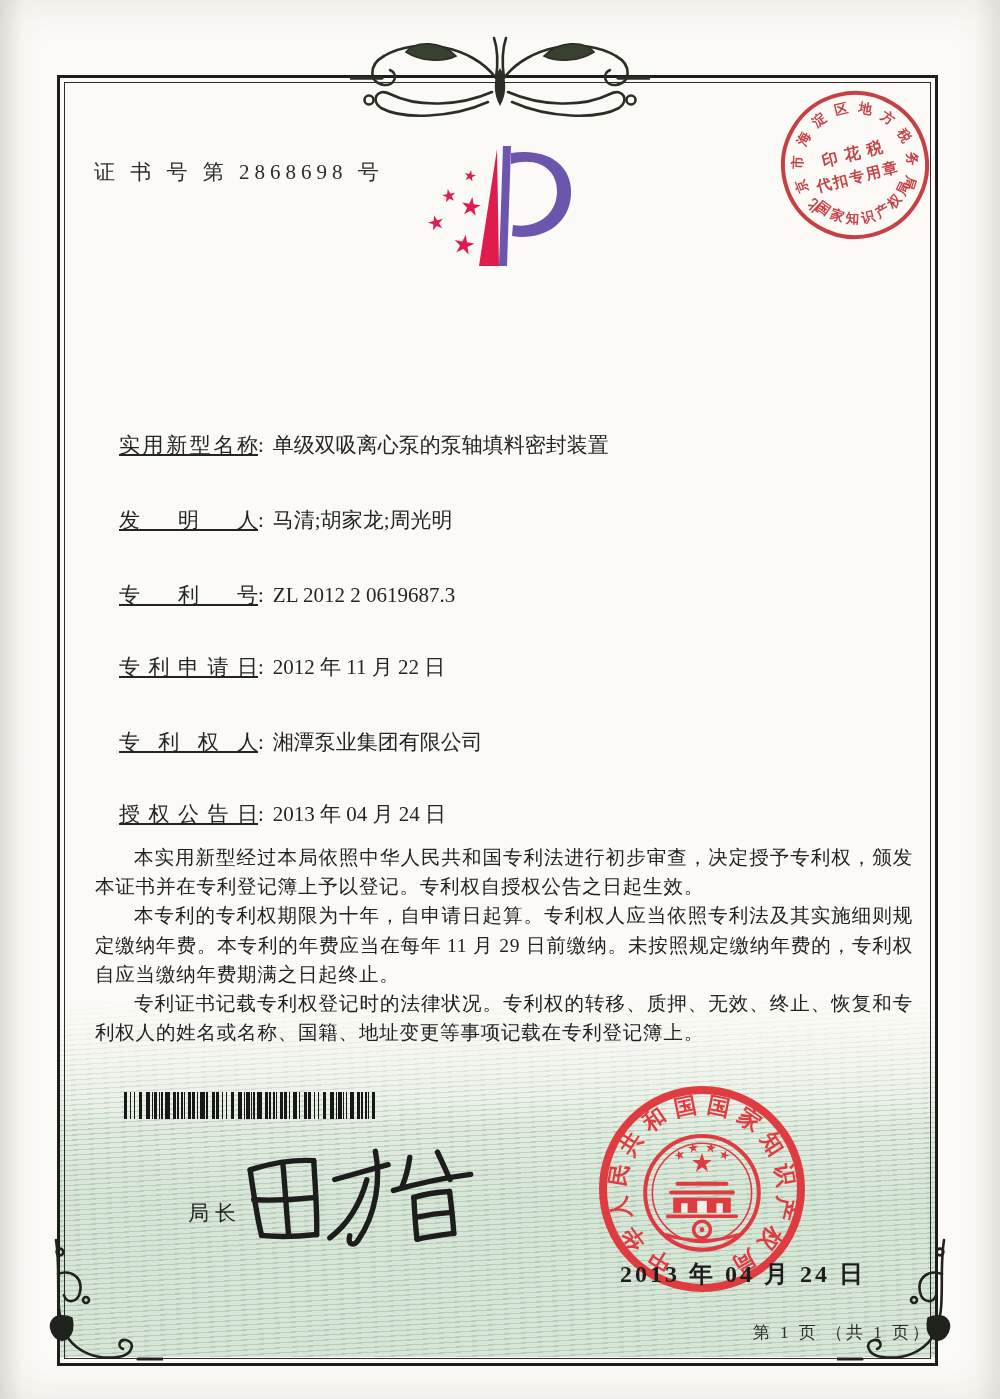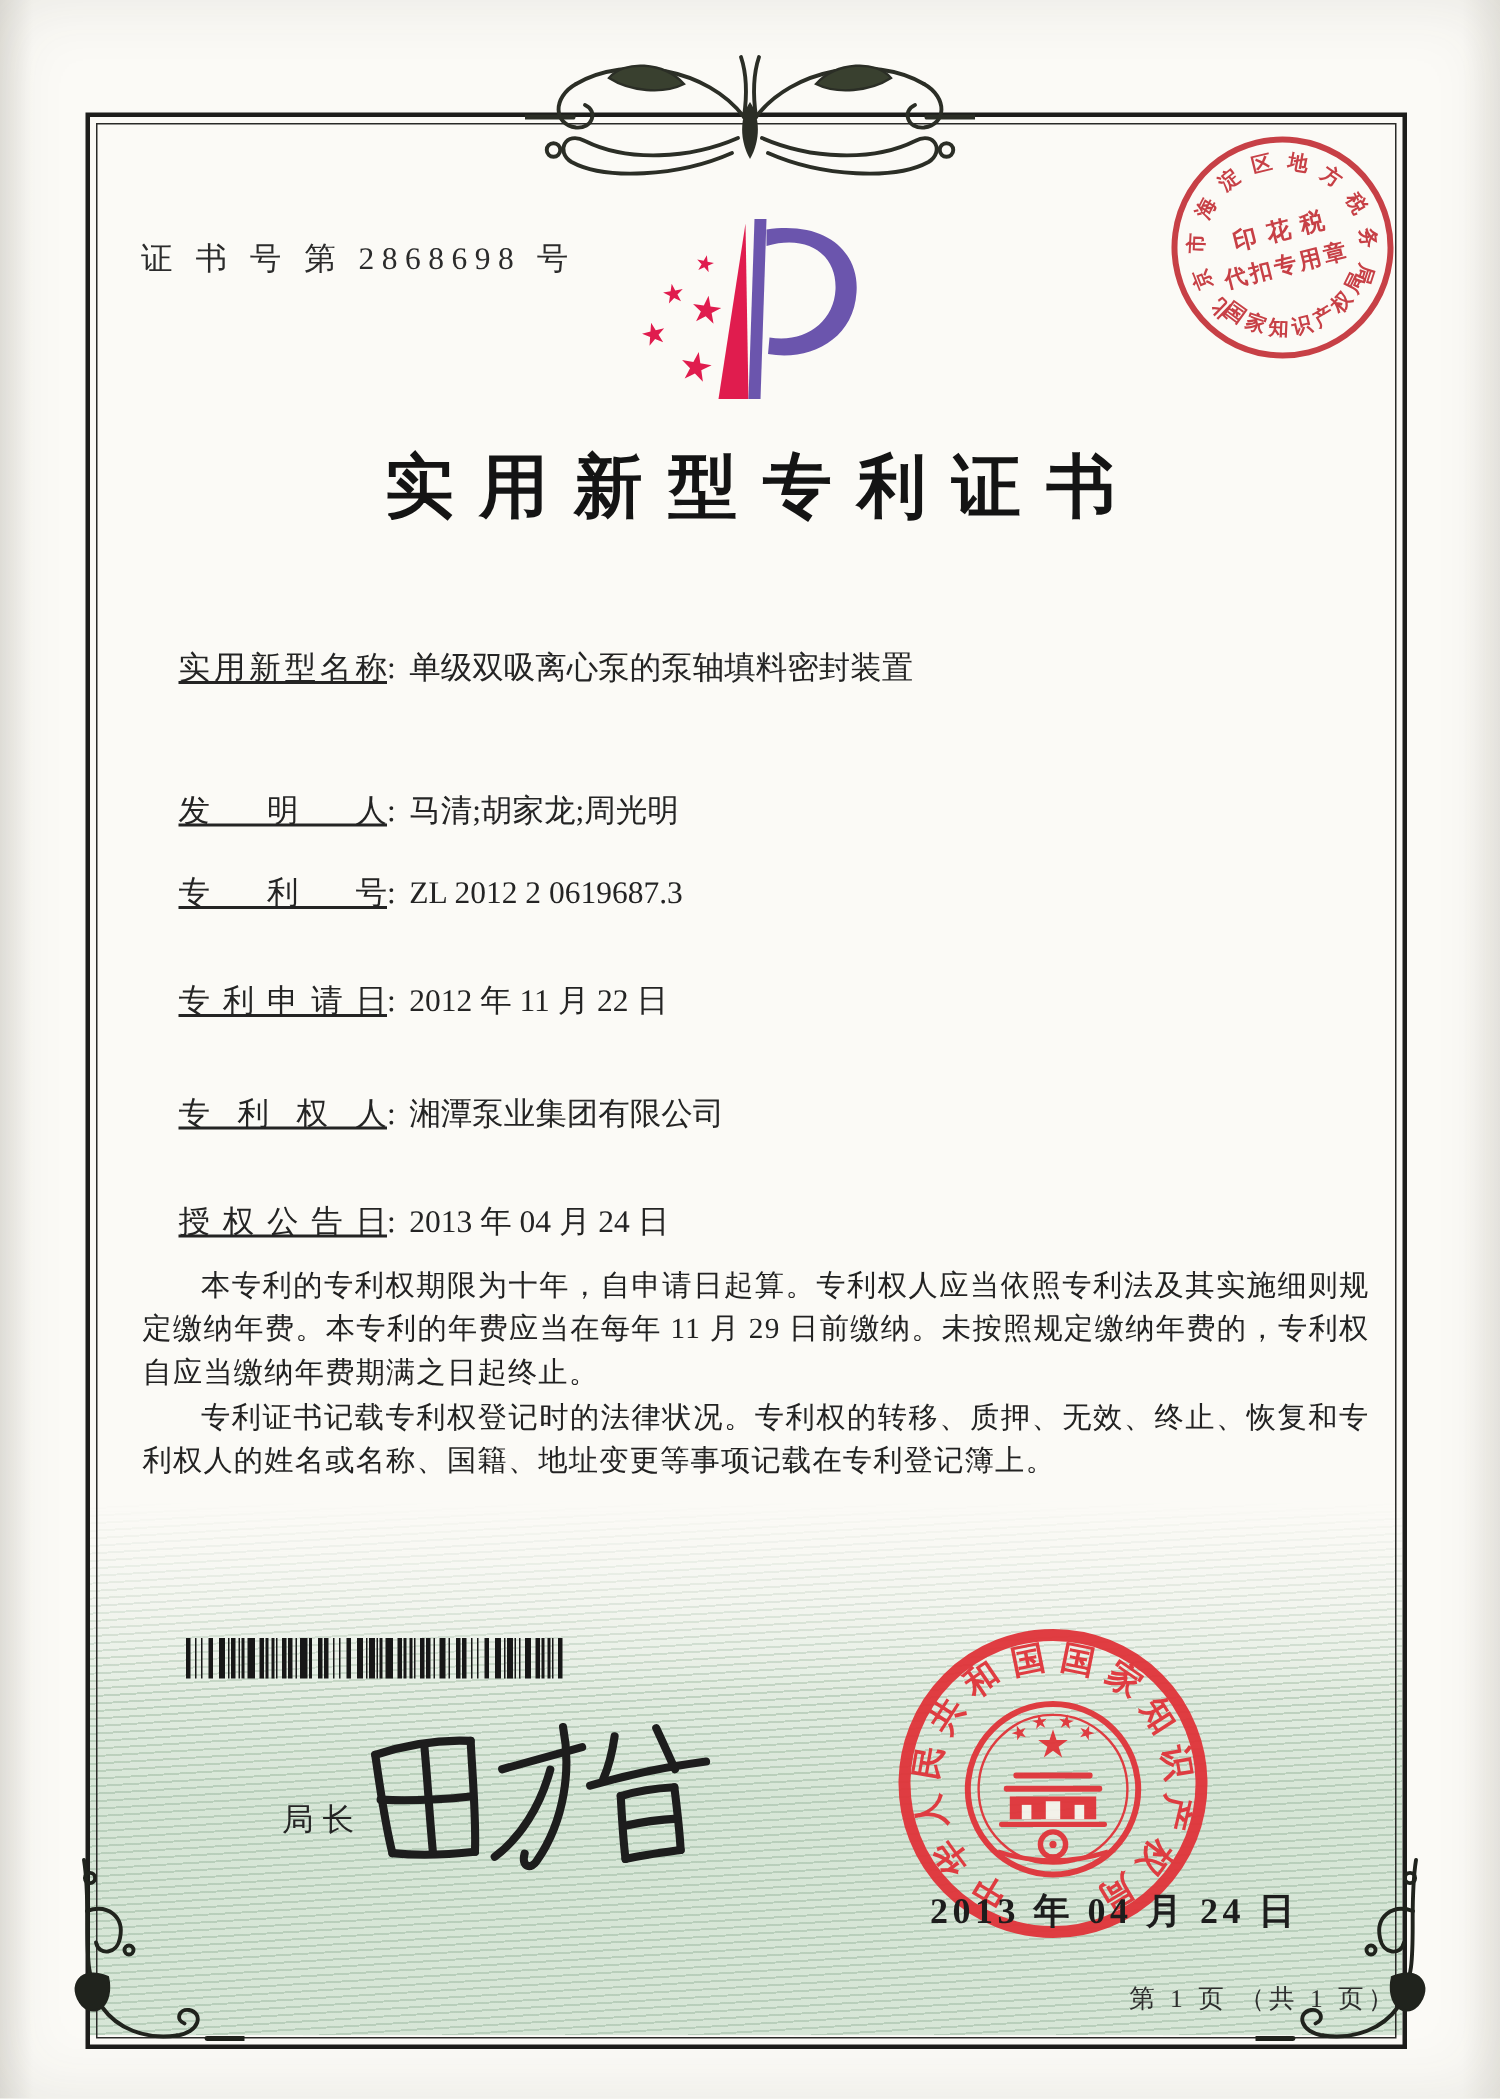--- a/index.html
+++ b/index.html
@@ -153,42 +153,42 @@
         <span class="ach" style="transform: translate(-50%, -50%) rotate(163.333deg) translateY(-54px) rotate(180deg);">产</span>
         <span class="ach" style="transform: translate(-50%, -50%) rotate(146.667deg) translateY(-54px) rotate(180deg);">权</span>
         <span class="ach" style="transform: translate(-50%, -50%) rotate(130deg) translateY(-54px) rotate(180deg);">局</span>
       </div>
     <div class="center-text">
       <div class="l1">印花税</div>
       <div class="l2">代扣专用章</div>
     </div>
   </div>
 
-  <div class="abs" id="doc-title">实用新型专利证书</div>
 
   <div class="field" style="top:431px;">
     <span class="lbl">实用新型名称</span><span class="sep">:</span><span>单级双吸离心泵的泵轴填料密封装置</span>
   </div>
-  <div class="field" style="top:526px;">
+  <div class="field" style="top:506px;">
     <span class="lbl">发明人</span><span class="sep">:</span><span>马清;胡家龙;周光明</span>
   </div>
   <div class="field" style="top:581px;">
     <span class="lbl">专利号</span><span class="sep">:</span><span>ZL 2012 2 0619687.3</span>
   </div>
   <div class="field" style="top:653px;">
     <span class="lbl">专利申请日</span><span class="sep">:</span><span>2012 年 11 月 22 日</span>
   </div>
   <div class="field" style="top:728px;">
     <span class="lbl">专利权人</span><span class="sep">:</span><span>湘潭泵业集团有限公司</span>
   </div>
   <div class="field" style="top:800px;">
     <span class="lbl">授权公告日</span><span class="sep">:</span><span>2013 年 04 月 24 日</span>
   </div>
 
   <div id="paragraphs">
+    <p>本实用新型经过本局依照中华人民共和国专利法进行初步审查，决定授予专利权，颁发本证书并在专利登记簿上予以登记。专利权自授权公告之日起生效。</p>
     <p>本专利的专利权期限为十年，自申请日起算。专利权人应当依照专利法及其实施细则规定缴纳年费。本专利的年费应当在每年 11 月 29 日前缴纳。未按照规定缴纳年费的，专利权自应当缴纳年费期满之日起终止。</p>
     <p>专利证书记载专利权登记时的法律状况。专利权的转移、质押、无效、终止、恢复和专利权人的姓名或名称、国籍、地址变更等事项记载在专利登记簿上。</p>
   </div>
 
   <div id="barcode"><span class="bar" style="width: 3.2px; margin-right: 2.4px;"></span><span class="bar" style="width: 1.6px; margin-right: 2.4px;"></span><span class="bar" style="width: 1.6px; margin-right: 3.6px;"></span><span class="bar" style="width: 3.2px; margin-right: 3.6px;"></span><span class="bar" style="width: 4.8px; margin-right: 1.2px;"></span><span class="bar" style="width: 1.6px; margin-right: 1.2px;"></span><span class="bar" style="width: 3.2px; margin-right: 1.2px;"></span><span class="bar" style="width: 1.6px; margin-right: 1.2px;"></span><span class="bar" style="width: 1.6px; margin-right: 2.4px;"></span><span class="bar" style="width: 4.8px; margin-right: 2.4px;"></span><span class="bar" style="width: 3.2px; margin-right: 1.2px;"></span><span class="bar" style="width: 1.6px; margin-right: 2.4px;"></span><span class="bar" style="width: 1.6px; margin-right: 1.2px;"></span><span class="bar" style="width: 1.6px; margin-right: 2.4px;"></span><span class="bar" style="width: 3.2px; margin-right: 1.2px;"></span><span class="bar" style="width: 3.2px; margin-right: 1.2px;"></span><span class="bar" style="width: 1.6px; margin-right: 2.4px;"></span><span class="bar" style="width: 4.8px; margin-right: 1.2px;"></span><span class="bar" style="width: 1.6px; margin-right: 3.6px;"></span><span class="bar" style="width: 3.2px; margin-right: 1.2px;"></span><span class="bar" style="width: 3.2px; margin-right: 2.4px;"></span><span class="bar" style="width: 1.6px; margin-right: 2.4px;"></span><span class="bar" style="width: 1.6px; margin-right: 3.6px;"></span><span class="bar" style="width: 3.2px; margin-right: 3.6px;"></span><span class="bar" style="width: 4.8px; margin-right: 1.2px;"></span><span class="bar" style="width: 1.6px; margin-right: 1.2px;"></span><span class="bar" style="width: 3.2px; margin-right: 1.2px;"></span><span class="bar" style="width: 1.6px; margin-right: 1.2px;"></span><span class="bar" style="width: 1.6px; margin-right: 2.4px;"></span><span class="bar" style="width: 4.8px; margin-right: 2.4px;"></span><span class="bar" style="width: 3.2px; margin-right: 1.2px;"></span><span class="bar" style="width: 1.6px; margin-right: 2.4px;"></span><span class="bar" style="width: 1.6px; margin-right: 1.2px;"></span><span class="bar" style="width: 1.6px; margin-right: 2.4px;"></span><span class="bar" style="width: 3.2px; margin-right: 1.2px;"></span><span class="bar" style="width: 3.2px; margin-right: 1.2px;"></span><span class="bar" style="width: 1.6px; margin-right: 2.4px;"></span><span class="bar" style="width: 4.8px; margin-right: 1.2px;"></span><span class="bar" style="width: 1.6px; margin-right: 3.6px;"></span><span class="bar" style="width: 3.2px; margin-right: 1.2px;"></span><span class="bar" style="width: 3.2px; margin-right: 2.4px;"></span><span class="bar" style="width: 1.6px; margin-right: 2.4px;"></span><span class="bar" style="width: 1.6px; margin-right: 3.6px;"></span><span class="bar" style="width: 3.2px; margin-right: 3.6px;"></span><span class="bar" style="width: 4.8px; margin-right: 1.2px;"></span><span class="bar" style="width: 1.6px; margin-right: 1.2px;"></span><span class="bar" style="width: 3.2px; margin-right: 1.2px;"></span><span class="bar" style="width: 1.6px; margin-right: 1.2px;"></span><span class="bar" style="width: 1.6px; margin-right: 2.4px;"></span><span class="bar" style="width: 4.8px; margin-right: 2.4px;"></span><span class="bar" style="width: 3.2px; margin-right: 1.2px;"></span><span class="bar" style="width: 1.6px; margin-right: 2.4px;"></span><span class="bar" style="width: 1.6px; margin-right: 1.2px;"></span><span class="bar" style="width: 1.6px; margin-right: 2.4px;"></span><span class="bar" style="width: 3.2px; margin-right: 1.2px;"></span></div>
 
   <div class="abs" id="director-label">局长</div>
 
   <svg class="abs" id="signature" width="240" height="132" viewBox="0 0 240 132">
     <g transform="rotate(-3 120 66)" stroke="#1d1d1d" fill="none" stroke-width="5.4" stroke-linecap="round" stroke-linejoin="round">

